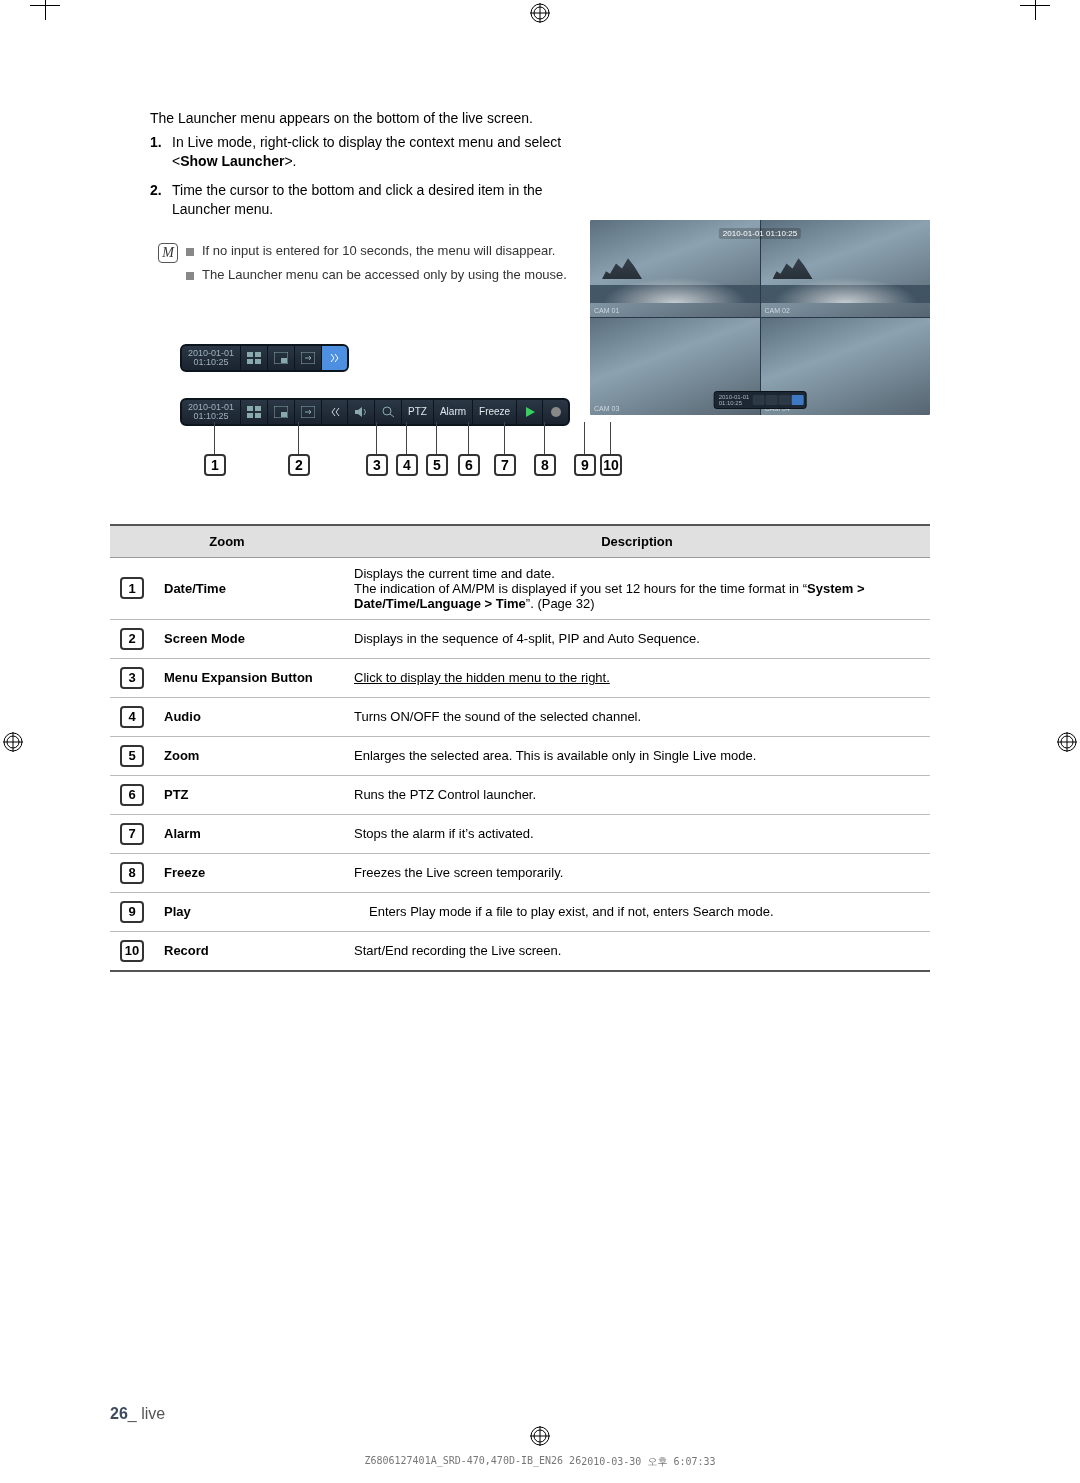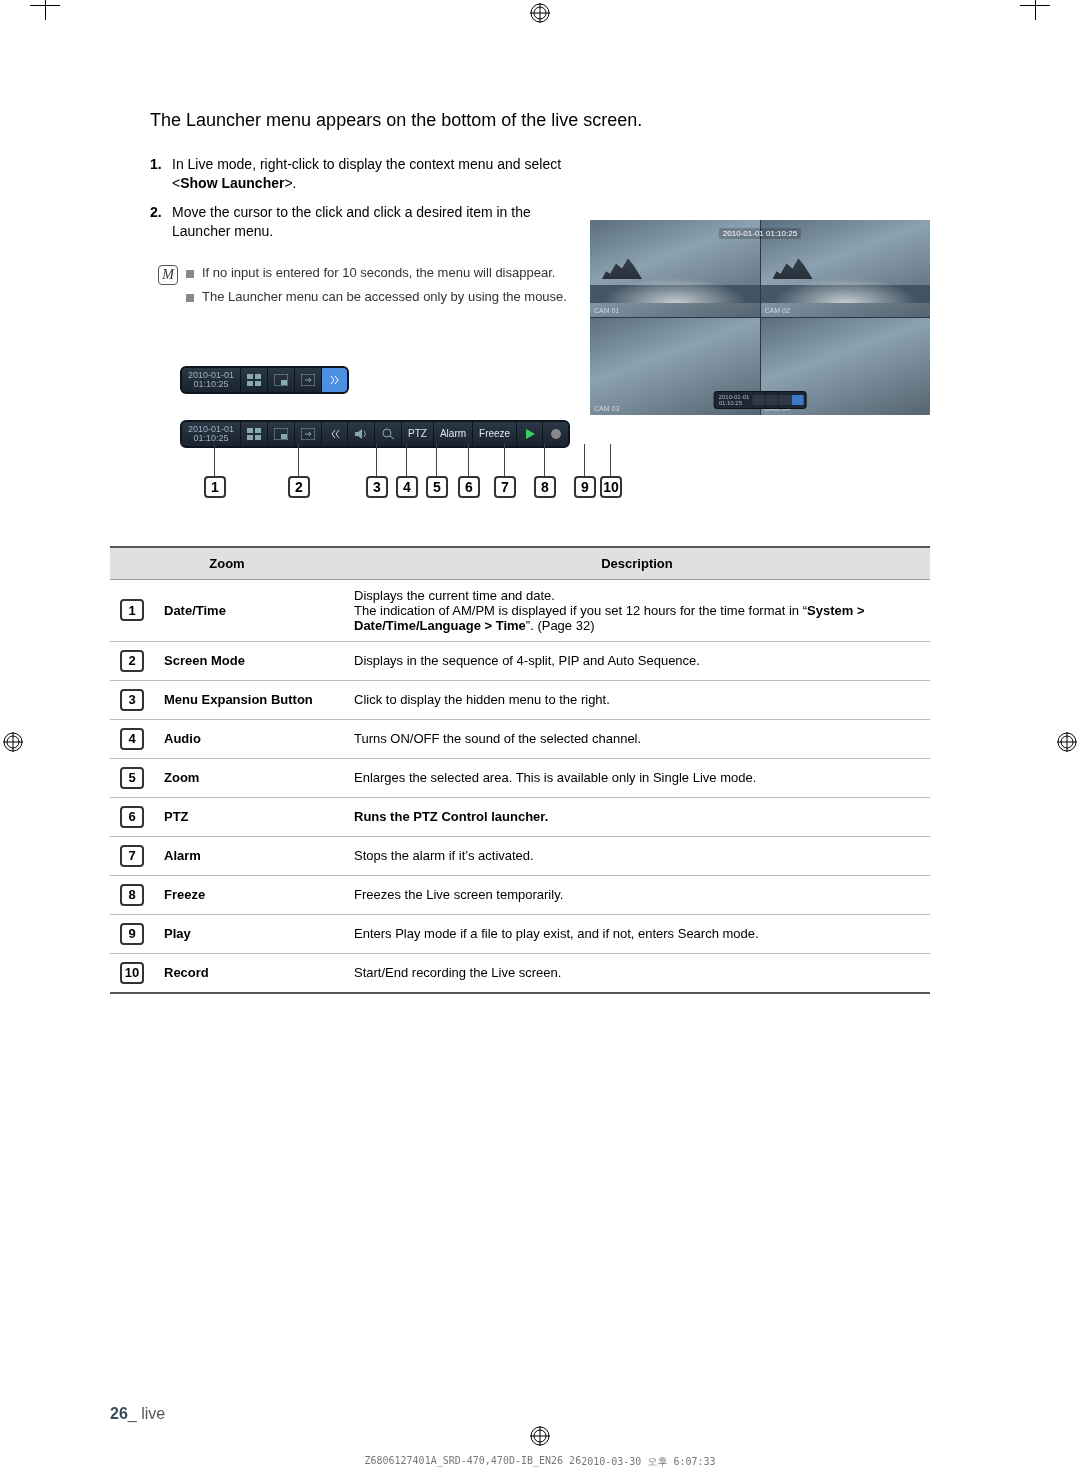--- a/index.html
+++ b/index.html
@@ -30,21 +30,21 @@
   }
   .section-title {
     font-size:20px;
     font-weight:bold;
     color:#3b4a5d;
     padding-bottom:6px;
     border-bottom:1px solid #555;
     margin-bottom:14px;
     margin-left:40px;
   }
-  .intro { margin-left:40px; font-size:18px; margin-bottom:24px;}
+  .intro { margin-left:40px; font-size:14px; margin-bottom:7px;}
   .steps { margin-left:40px; width:420px; font-size:14px;}
   .step { display:flex; margin-bottom:10px; line-height:1.35;}
   .stepnum { font-weight:bold; width:22px; flex:none;}
   .notes { margin-left:48px; margin-top:24px; font-size:13px; width:420px; color:#333;}
   .note-line { display:flex; align-items:flex-start; margin-bottom:4px;}
   .note-icon {
     width:20px; height:20px; border:1.5px solid #555; border-radius:4px;
     display:flex; align-items:center; justify-content:center; font-style:italic;
     margin-right:8px; font-family:serif; font-size:14px; flex:none;
   }
@@ -226,21 +226,21 @@
   <div class="steps">
     <div class="step">
       <div class="stepnum">1.</div>
       <div>
         <span>In Live mode, right-click to display the context menu and select &lt;</span><span style="font-weight:bold">Show Launcher</span><span>&gt;.</span>
       </div>
     </div>
     <div class="step">
       <div class="stepnum">2.</div>
       <div>
-        <span>Move the cursor to the click and click a desired item in the Launcher menu.</span>
+        <span>Time the cursor to the bottom and click a desired item in the Launcher menu.</span>
       </div>
     </div>
   </div>
 
   <div class="notes">
     <div class="note-line">
       <div class="note-icon">M</div>
       <div class="bullet"></div>
       <div>If no input is entered for 10 seconds, the menu will disappear.</div>
     </div>
@@ -404,51 +404,51 @@
 The indication of AM/PM is displayed if you set 12 hours for the time format in “</span><span class="desc-sp">System &gt; Date/Time/Language &gt; Time</span><span>”. (Page 32)</span></td>
         </tr>
         <tr>
           <td class="numcell"><div class="rnum">2</div></td>
           <td class="name">Screen Mode</td>
           <td><span style="white-space: pre-line;">Displays in the sequence of 4-split, PIP and Auto Sequence.</span></td>
         </tr>
         <tr>
           <td class="numcell"><div class="rnum">3</div></td>
           <td class="name">Menu Expansion Button</td>
-          <td><span style="white-space: pre-line;">Click to display the hidden menu to the right.</span></td>
+          <td><span style="white-space: pre-line; text-decoration: underline;">Click to display the hidden menu to the right.</span></td>
         </tr>
         <tr>
           <td class="numcell"><div class="rnum">4</div></td>
           <td class="name">Audio</td>
           <td><span style="white-space: pre-line;">Turns ON/OFF the sound of the selected channel.</span></td>
         </tr>
         <tr>
           <td class="numcell"><div class="rnum">5</div></td>
           <td class="name">Zoom</td>
           <td><span style="white-space: pre-line;">Enlarges the selected area. This is available only in Single Live mode.</span></td>
         </tr>
         <tr>
           <td class="numcell"><div class="rnum">6</div></td>
           <td class="name">PTZ</td>
-          <td><span style="white-space: pre-line; font-weight: bold;">Runs the PTZ Control launcher.</span></td>
+          <td><span style="white-space: pre-line;">Runs the PTZ Control launcher.</span></td>
         </tr>
         <tr>
           <td class="numcell"><div class="rnum">7</div></td>
           <td class="name">Alarm</td>
           <td><span style="white-space: pre-line;">Stops the alarm if it’s activated.</span></td>
         </tr>
         <tr>
           <td class="numcell"><div class="rnum">8</div></td>
           <td class="name">Freeze</td>
           <td><span style="white-space: pre-line;">Freezes the Live screen temporarily.</span></td>
         </tr>
         <tr>
           <td class="numcell"><div class="rnum">9</div></td>
           <td class="name">Play</td>
-          <td><span style="white-space: pre-line;">Enters Play mode if a file to play exist, and if not, enters Search mode.</span></td>
+          <td><span style="white-space: pre-line; margin-left: 15px;">Enters Play mode if a file to play exist, and if not, enters Search mode.</span></td>
         </tr>
         <tr>
           <td class="numcell"><div class="rnum">10</div></td>
           <td class="name">Record</td>
           <td><span style="white-space: pre-line; text-align: center;">Start/End recording the Live screen.</span></td>
         </tr>
       </tbody>
   </table>
 
 </div>

